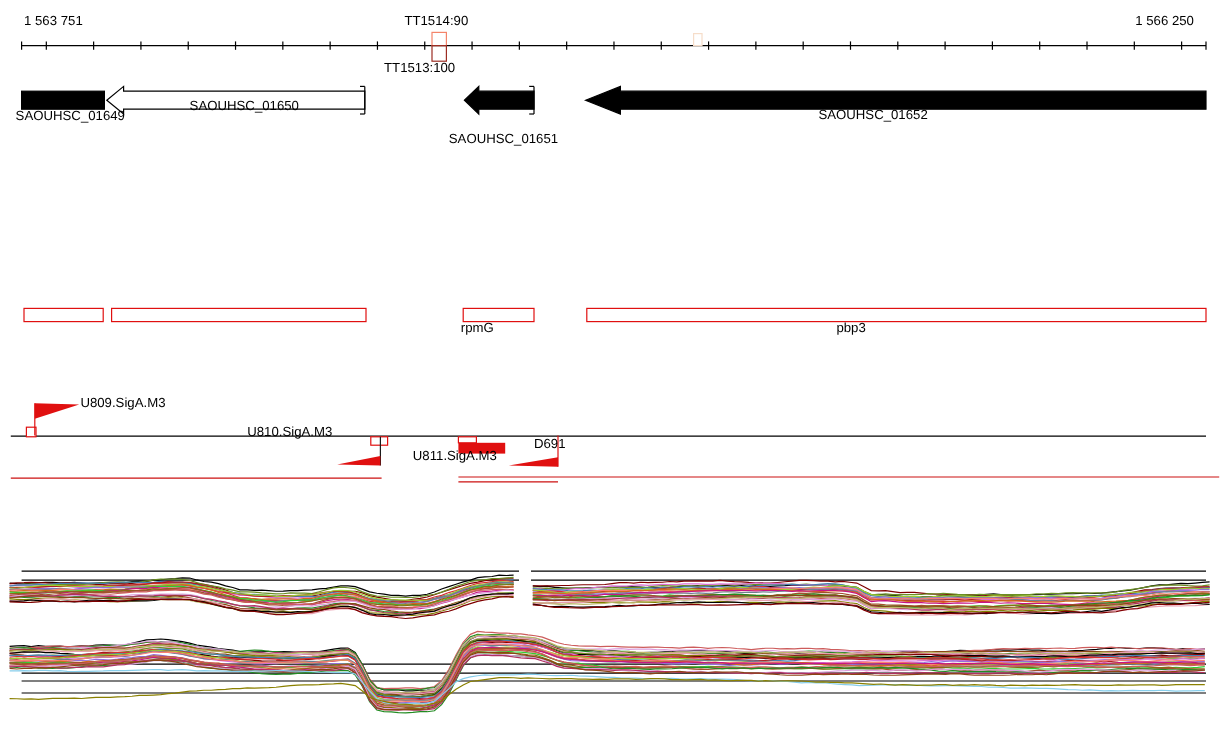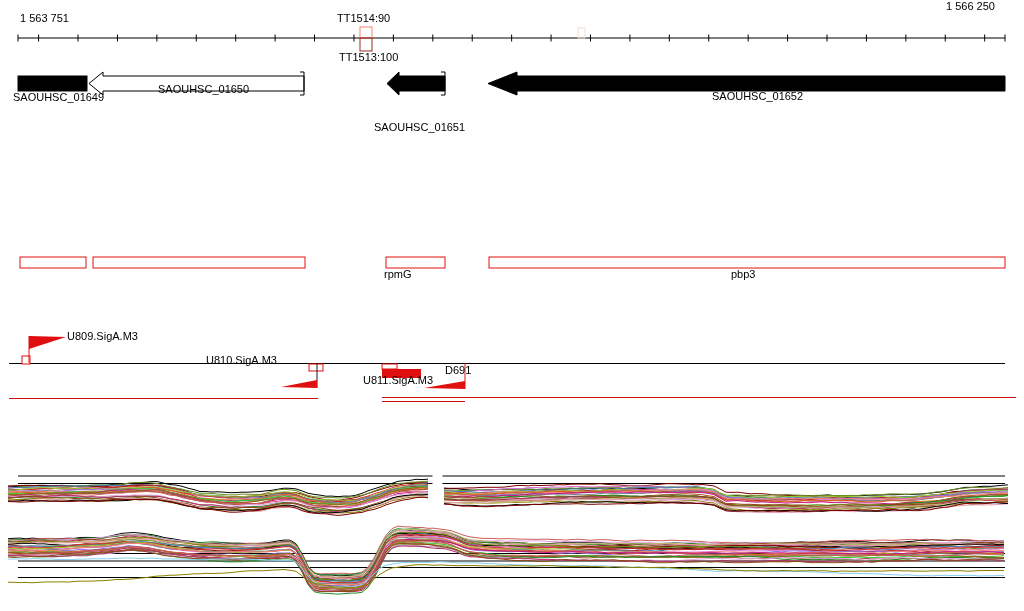--- a/index.html
+++ b/index.html
@@ -160,26 +160,26 @@
       <polyline points="8,554.9 14,555.1 20,554.6 26,554.1 32,554.6 38,554.2 44,553.8 50,553.7 56,553.5 62,552.9 68,553.0 74,552.1 80,551.4 86,551.1 92,550.9 98,550.9 104,550.3 110,549.7 116,548.8 122,548.0 128,546.9 134,547.3 140,547.4 146,547.7 152,548.5 158,549.6 164,550.7 170,551.8 176,552.4 182,553.4 188,553.6 194,554.5 200,554.8 206,555.1 212,555.7 218,555.6 224,555.4 230,555.8 236,555.7 242,555.5 248,555.3 254,555.6 260,555.9 266,555.7 272,555.4 278,555.4 284,555.4 290,554.7 296,557.6 302,567.5 308,579.6 314,586.9 320,588.5 326,588.5 332,588.3 338,588.2 344,588.0 350,588.4 356,587.5 362,586.3 368,581.8 374,573.2 380,561.5 386,550.4 392,544.2 398,541.5 404,542.0 410,542.0 416,541.8 422,542.0 428,541.7 434,542.0 440,543.0 446,543.4 452,544.9 458,547.7 464,550.2 470,551.8 476,552.9 482,553.8 488,554.6 494,555.3 500,555.9 506,555.6 512,555.1 518,555.2 524,555.5 530,555.3 536,556.0 542,555.6 548,555.4 554,554.9 560,555.3 566,555.9 572,556.6 578,556.7 584,556.1 590,556.4 596,556.2 602,556.1 608,555.9 614,556.3 620,556.2 626,556.2 632,555.8 638,555.7 644,556.1 650,556.6 656,556.2 662,556.1 668,555.7 674,556.1 680,555.4 686,555.2 692,554.8 698,555.1 704,555.1 710,554.8 716,554.8 722,554.8 728,554.8 734,555.4 740,556.0 746,555.8 752,555.9 758,555.9 764,555.5 770,555.8 776,555.3 782,555.3 788,554.9 794,554.9 800,555.1 806,554.8 812,554.8 818,554.8 824,554.8 830,555.1 836,555.3 842,555.3 848,554.9 854,554.9 860,554.8 866,554.8 872,554.8 878,554.8 884,555.3 890,555.6 896,555.1 902,555.5 908,555.4 914,556.0 920,555.8 926,556.2 932,555.8 938,555.7 944,555.4 950,555.5 956,555.2 962,554.9 968,554.3 974,553.8 980,553.8 986,554.3 992,554.7 998,554.3 1004,554.3" fill="none" stroke="#cd5c5c" stroke-width="1"></polyline>
       <polyline points="8,555.8 14,556.1 20,555.5 26,556.0 32,556.7 38,556.8 44,556.9 50,556.6 56,556.8 62,556.3 68,555.6 74,554.8 80,555.0 86,554.4 92,554.3 98,553.6 104,553.5 110,552.6 116,552.2 122,551.4 128,550.3 134,550.4 140,551.4 146,551.1 152,552.0 158,553.8 164,554.4 170,556.1 176,556.9 182,557.2 188,557.7 194,558.9 200,559.7 206,559.8 212,560.6 218,561.3 224,561.7 230,561.9 236,561.8 242,561.8 248,561.1 254,560.7 260,560.6 266,559.8 272,559.0 278,559.1 284,558.8 290,558.8 296,562.4 302,572.0 308,584.7 314,591.7 320,593.0 326,593.3 332,593.8 338,594.1 344,593.7 350,593.1 356,593.1 362,592.3 368,587.2 374,578.5 380,566.7 386,554.9 392,548.2 398,545.3 404,545.0 410,545.5 416,545.9 422,546.4 428,546.5 434,546.4 440,547.6 446,547.4 452,548.8 458,551.4 464,554.2 470,555.5 476,555.9 482,556.3 488,556.2 494,556.5 500,556.1 506,556.7 512,557.5 518,557.2 524,556.8 530,557.3 536,557.6 542,557.8 548,557.3 554,557.5 560,557.3 566,556.8 572,556.3 578,556.3 584,555.9 590,556.3 596,556.9 602,557.4 608,556.8 614,557.0 620,556.6 626,557.3 632,556.8 638,557.3 644,556.8 650,556.7 656,556.8 662,556.6 668,556.1 674,556.4 680,556.7 686,556.3 692,556.1 698,556.1 704,556.7 710,556.5 716,556.6 722,556.5 728,556.6 734,556.1 740,556.7 746,556.1 752,556.6 758,556.9 764,557.3 770,557.9 776,558.5 782,559.2 788,559.5 794,558.9 800,559.5 806,559.5 812,559.6 818,559.6 824,559.2 830,559.6 836,559.8 842,560.2 848,559.5 854,559.7 860,560.2 866,560.8 872,561.1 878,560.5 884,560.0 890,560.1 896,559.5 902,558.9 908,559.0 914,558.5 920,558.5 926,557.9 932,557.3 938,557.2 944,556.9 950,557.5 956,557.3 962,557.7 968,557.8 974,558.3 980,558.3 986,557.9 992,558.1 998,558.5 1004,558.6" fill="none" stroke="#228b22" stroke-width="1"></polyline>
       <polyline points="8,555.1 14,555.3 20,555.6 26,555.7 32,555.2 38,555.2 44,554.8 50,554.4 56,554.3 62,554.8 68,554.8 74,554.0 80,553.7 86,553.5 92,553.6 98,553.7 104,553.6 110,553.5 116,552.6 122,551.6 128,550.6 134,550.4 140,551.2 146,551.7 152,552.3 158,554.0 164,554.4 170,555.6 176,556.2 182,556.6 188,556.8 194,558.0 200,558.5 206,558.1 212,558.7 218,558.3 224,559.1 230,558.7 236,559.4 242,559.1 248,558.6 254,558.9 260,558.2 266,558.3 272,557.2 278,557.4 284,556.3 290,555.2 296,557.9 302,568.4 308,581.4 314,588.8 320,590.6 326,590.8 332,590.8 338,591.1 344,591.8 350,592.0 356,590.7 362,589.3 368,584.6 374,575.8 380,564.7 386,552.9 392,547.4 398,545.1 404,545.8 410,545.4 416,545.7 422,545.8 428,546.5 434,546.5 440,547.7 446,547.8 452,549.4 458,552.0 464,554.8 470,556.4 476,556.7 482,557.0 488,557.3 494,557.2 500,557.0 506,557.6 512,558.4 518,558.3 524,558.9 530,559.0 536,559.7 542,559.1 548,559.4 554,559.8 560,559.9 566,559.9 572,559.9 578,559.4 584,559.5 590,560.2 596,560.3 602,560.5 608,560.6 614,560.7 620,560.7 626,560.9 632,560.9 638,560.6 644,560.0 650,560.0 656,560.7 662,560.9 668,560.9 674,560.7 680,560.5 686,560.0 692,559.6 698,559.0 704,558.9 710,558.4 716,558.5 722,558.6 728,558.7 734,559.1 740,559.2 746,558.5 752,558.2 758,558.7 764,559.3 770,558.7 776,558.0 782,557.3 788,558.0 794,557.7 800,558.1 806,557.8 812,558.5 818,558.2 824,558.2 830,558.3 836,558.4 842,558.6 848,558.9 854,559.3 860,560.0 866,560.1 872,559.4 878,558.7 884,558.1 890,557.8 896,558.1 902,557.5 908,557.8 914,558.2 920,558.3 926,558.6 932,558.8 938,559.1 944,558.9 950,558.5 956,558.5 962,558.9 968,559.5 974,559.0 980,558.7 986,558.9 992,559.3 998,559.1 1004,558.7" fill="none" stroke="#dda0dd" stroke-width="1"></polyline>
       <polyline points="8,555.8 14,555.4 20,555.2 26,555.7 32,556.1 38,556.1 44,556.1 50,556.7 56,556.6 62,556.1 68,556.1 74,555.6 80,555.8 86,555.8 92,554.9 98,554.0 104,553.8 110,552.5 116,551.1 122,550.6 128,550.0 134,550.0 140,550.4 146,550.4 152,550.9 158,551.9 164,553.7 170,554.2 176,554.5 182,555.2 188,556.3 194,556.3 200,557.3 206,557.6 212,558.1 218,557.9 224,558.3 230,558.9 236,559.6 242,559.0 248,558.9 254,559.0 260,558.4 266,558.5 272,558.4 278,558.6 284,557.8 290,557.1 296,560.9 302,571.2 308,583.8 314,590.5 320,591.4 326,591.5 332,591.7 338,591.2 344,591.5 350,591.6 356,591.3 362,590.5 368,585.8 374,576.8 380,565.3 386,554.4 392,548.1 398,546.3 404,545.9 410,546.4 416,546.1 422,546.6 428,547.5 434,548.2 440,548.6 446,548.9 452,550.8 458,552.7 464,555.3 470,556.8 476,556.9 482,557.5 488,558.1 494,557.9 500,558.0 506,558.3 512,558.6 518,558.3 524,558.3 530,558.7 536,559.0 542,559.7 548,559.3 554,559.6 560,559.9 566,560.4 572,560.4 578,560.5 584,560.6 590,560.5 596,560.4 602,560.6 608,560.8 614,560.9 620,561.0 626,561.4 632,560.9 638,561.1 644,560.7 650,560.6 656,561.2 662,561.4 668,561.2 674,561.4 680,561.0 686,561.3 692,561.1 698,561.1 704,561.4 710,561.4 716,561.0 722,560.3 728,560.8 734,561.4 740,561.4 746,561.0 752,561.2 758,561.3 764,560.8 770,560.6 776,560.7 782,560.4 788,560.7 794,561.1 800,560.9 806,561.4 812,561.4 818,561.4 824,561.4 830,560.9 836,560.7 842,561.0 848,561.4 854,561.3 860,561.1 866,561.4 872,561.4 878,561.3 884,560.7 890,561.1 896,561.0 902,560.9 908,560.7 914,560.6 920,559.9 926,559.5 932,559.5 938,560.1 944,560.4 950,560.4 956,560.3 962,560.2 968,560.4 974,560.4 980,560.4 986,559.7 992,559.8 998,560.3 1004,560.4" fill="none" stroke="#b03060" stroke-width="1"></polyline>
       <polyline points="8,556.9 14,557.5 20,557.0 26,556.9 32,556.3 38,556.7 44,556.2 50,555.7 56,555.2 62,554.6 68,554.3 74,554.1 80,554.3 86,553.9 92,553.3 98,553.0 104,552.7 110,552.0 116,551.3 122,551.1 128,550.2 134,550.3 140,550.7 146,551.6 152,553.0 158,554.0 164,555.6 170,556.1 176,556.5 182,557.7 188,558.1 194,558.4 200,558.6 206,558.2 212,558.8 218,559.1 224,559.2 230,559.6 236,560.2 242,559.9 248,559.2 254,559.1 260,558.5 266,558.0 272,558.0 278,557.4 284,556.3 290,556.5 296,560.4 302,570.3 308,582.9 314,589.7 320,591.3 326,591.3 332,591.1 338,591.4 344,591.3 350,591.3 356,590.7 362,589.2 368,584.2 374,575.1 380,563.4 386,552.0 392,545.9 398,543.9 404,543.7 410,543.7 416,543.7 422,543.7 428,544.3 434,545.4 440,546.3 446,547.3 452,548.6 458,550.5 464,553.2 470,555.2 476,556.1 482,557.2 488,558.3 494,558.4 500,558.9 506,559.5 512,560.3 518,560.5 524,560.3 530,560.6 536,561.1 542,561.5 548,561.0 554,560.6 560,559.9 566,559.5 572,560.1 578,560.5 584,560.0 590,560.4 596,559.8 602,560.1 608,560.0 614,559.8 620,560.5 626,560.7 632,561.0 638,561.5 644,561.7 650,562.3 656,562.7 662,562.7 668,562.7 674,562.2 680,561.7 686,562.2 692,562.0 698,561.9 704,561.5 710,562.1 716,561.7 722,562.1 728,562.5 734,562.7 740,562.7 746,562.7 752,562.4 758,562.2 764,562.1 770,561.7 776,561.8 782,561.8 788,562.0 794,561.4 800,561.6 806,562.2 812,562.7 818,562.6 824,562.6 830,562.7 836,562.7 842,562.5 848,562.0 854,562.3 860,562.3 866,561.7 872,562.3 878,561.6 884,561.0 890,560.6 896,561.1 902,560.6 908,560.4 914,560.4 920,559.6 926,559.4 932,559.2 938,559.8 944,560.5 950,559.9 956,560.5 962,560.0 968,559.6 974,559.8 980,559.5 986,558.9 992,559.0 998,558.9 1004,558.4" fill="none" stroke="#8b4513" stroke-width="1"></polyline>
       <polyline points="8,559.1 14,559.0 20,558.8 26,559.0 32,558.7 38,558.7 44,559.1 50,558.9 56,559.4 62,559.6 68,559.4 74,559.4 80,559.2 86,559.1 92,558.8 98,558.8 104,558.8 110,558.7 116,558.5 122,558.2 128,557.9 134,558.1 140,558.7 146,558.3 152,558.1 158,558.5 164,559.0 170,558.9 176,559.0 182,559.1 188,559.2 194,559.5 200,559.2 206,559.4 212,559.0 218,559.2 224,559.0 230,558.8 236,558.9 242,559.2 248,559.3 254,559.5 260,559.8 266,560.2 272,560.2 278,560.6 284,560.5 290,560.3 296,561.7 302,568.9 308,575.9 314,581.9 320,585.6 326,586.3 332,586.6 338,586.6 344,586.2 350,586.2 356,586.1 362,584.2 368,579.3 374,574.1 380,568.2 386,565.5 392,564.1 398,563.1 404,562.4 410,562.7 416,562.3 422,562.4 428,562.4 434,562.1 440,561.7 446,562.0 452,562.5 458,562.9 464,563.0 470,562.9 476,562.7 482,563.2 488,563.5 494,563.7 500,564.1 506,564.5 512,564.5 518,565.0 524,565.0 530,565.1 536,565.6 542,565.7 548,565.6 554,565.4 560,565.3 566,565.8 572,565.9 578,565.8 584,565.6 590,565.9 596,565.9 602,565.9 608,566.1 614,566.4 620,566.9 626,567.3 632,567.2 638,567.1 644,567.3 650,567.9 656,567.9 662,568.4 668,569.0 674,568.7 680,569.1 686,568.9 692,569.6 698,570.1 704,570.5 710,570.8 716,571.4 722,571.2 728,570.9 734,570.8 740,570.7 746,570.6 752,570.7 758,571.1 764,570.9 770,571.3 776,571.6 782,571.5 788,571.3 794,571.4 800,571.5 806,571.7 812,571.9 818,572.1 824,572.7 830,572.6 836,572.9 842,573.5 848,573.4 854,573.3 860,573.5 866,573.6 872,573.7 878,573.9 884,574.3 890,574.7 896,574.8 902,575.2 908,574.9 914,575.3 920,575.8 926,575.6 932,575.8 938,575.5 944,575.3 950,575.6 956,575.4 962,575.5 968,575.2 974,575.5 980,576.0 986,575.7 992,575.8 998,575.6 1004,575.5" fill="none" stroke="#87ceeb" stroke-width="1"></polyline>
       <polyline points="8,582.2 14,582.3 20,582.6 26,582.4 32,582.8 38,582.4 44,582.0 50,581.9 56,582.0 62,581.8 68,582.1 74,581.5 80,581.1 86,581.2 92,581.1 98,580.8 104,580.6 110,580.2 116,579.5 122,579.5 128,579.2 134,578.8 140,578.1 146,577.6 152,576.7 158,576.0 164,575.8 170,575.2 176,575.2 182,574.7 188,574.4 194,573.8 200,573.8 206,573.3 212,573.5 218,573.3 224,573.1 230,572.7 236,572.0 242,571.3 248,570.9 254,570.7 260,570.8 266,570.6 272,570.1 278,569.9 284,569.5 290,570.3 296,571.3 302,575.8 308,581.3 314,583.1 320,584.5 326,585.8 332,586.8 338,587.0 344,587.4 350,587.5 356,587.3 362,585.9 368,584.2 374,579.0 380,574.3 386,570.8 392,567.9 398,567.2 404,566.3 410,565.5 416,564.7 422,564.7 428,564.8 434,565.3 440,564.9 446,565.2 452,565.4 458,565.8 464,565.5 470,565.6 476,565.6 482,565.9 488,566.0 494,566.1 500,565.9 506,566.1 512,565.8 518,565.7 524,565.8 530,566.1 536,566.0 542,565.6 548,565.6 554,565.8 560,566.3 566,566.3 572,566.5 578,566.4 584,566.2 590,566.7 596,566.6 602,566.9 608,567.3 614,566.9 620,567.0 626,567.0 632,567.6 638,567.2 644,567.5 650,567.5 656,567.4 662,567.3 668,567.5 674,567.9 680,568.5 686,568.3 692,568.6 698,568.6 704,569.0 710,569.0 716,569.5 722,569.9 728,570.3 734,570.0 740,570.5 746,571.0 752,570.6 758,570.8 764,571.2 770,570.9 776,570.9 782,570.5 788,570.6 794,571.1 800,570.8 806,570.9 812,570.6 818,570.9 824,570.7 830,571.2 836,571.5 842,571.0 848,571.2 854,571.3 860,571.0 866,571.2 872,571.0 878,571.1 884,571.0 890,570.7 896,570.5 902,570.9 908,570.9 914,571.1 920,571.1 926,571.2 932,570.8 938,570.9 944,570.9 950,570.7 956,570.7 962,570.8 968,571.2 974,570.9 980,570.6 986,570.5 992,570.5 998,570.5 1004,570.5" fill="none" stroke="#8b8000" stroke-width="1"></polyline>
     </svg>
 
   <div class="lbl" style="left:20px;top:13px">1 563 751</div>
-  <div class="lbl" style="left:946px;top:1px">1 566 250</div>
+  <div class="lbl" style="left:946px;top:13px">1 566 250</div>
   <div class="lbl" style="left:337px;top:13px">TT1514:90</div>
-  <div class="lbl" style="left:339px;top:52px">TT1513:100</div>
+  <div class="lbl" style="left:320px;top:52px">TT1513:100</div>
   <div class="lbl" style="left:13px;top:92px">SAOUHSC_01649</div>
   <div class="lbl" style="left:158px;top:84px">SAOUHSC_01650</div>
-  <div class="lbl" style="left:374px;top:122px">SAOUHSC_01651</div>
-  <div class="lbl" style="left:712px;top:91px">SAOUHSC_01652</div>
+  <div class="lbl" style="left:374px;top:111px">SAOUHSC_01651</div>
+  <div class="lbl" style="left:682px;top:91px">SAOUHSC_01652</div>
   <div class="lbl" style="left:384px;top:269px">rpmG</div>
-  <div class="lbl" style="left:731px;top:269px">pbp3</div>
+  <div class="lbl" style="left:697px;top:269px">pbp3</div>
   <div class="lbl" style="left:67px;top:331px">U809.SigA.M3</div>
   <div class="lbl" style="left:206px;top:355px">U810.SigA.M3</div>
-  <div class="lbl" style="left:363px;top:375px">U811.SigA.M3</div>
+  <div class="lbl" style="left:344px;top:375px">U811.SigA.M3</div>
   <div class="lbl" style="left:445px;top:365px">D691</div>
 </div>
 
 </body></html>

